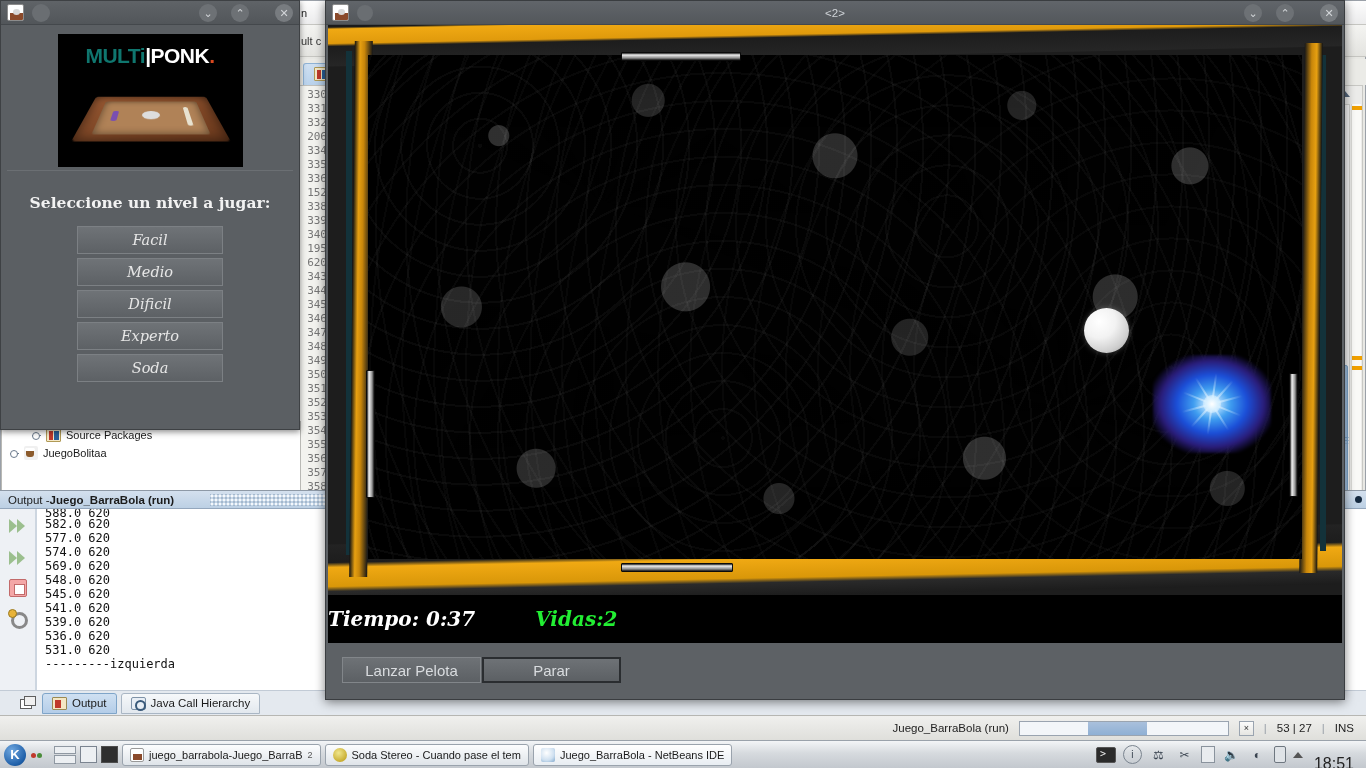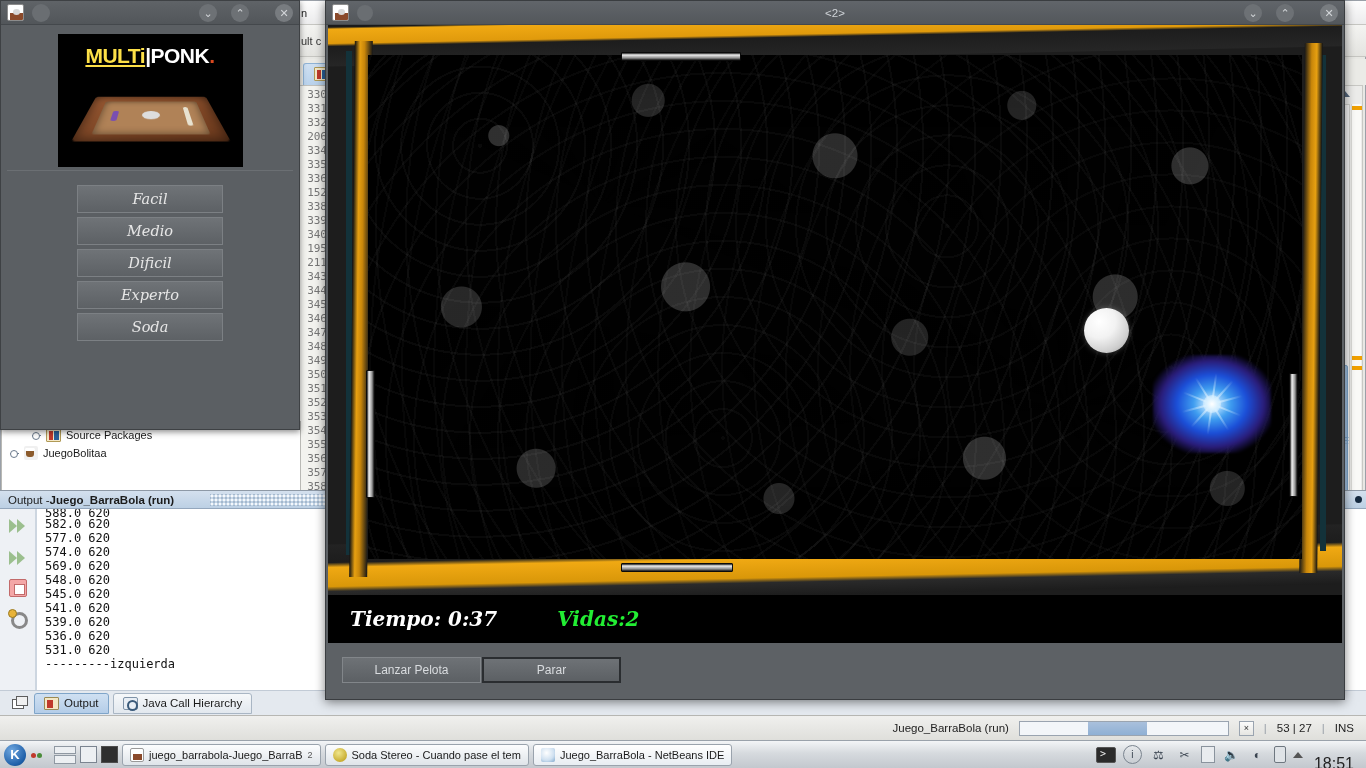--- a/index.html
+++ b/index.html
@@ -139,21 +139,21 @@
     flex: 1; background: #ffffff; overflow: hidden;
     font-family: "DejaVu Sans Mono", monospace; font-size: 12px;
     color: #111; line-height: 14px; padding: 0 0 0 8px;
     border-left: 1px solid #cdd6e0;
   }
   .out-line { white-space: pre; height:14px; }
   .out-line:first-child { height: 8px; overflow:hidden; line-height: 8px; }
   .out-tabs {
     position:absolute; left:0; bottom:0; height:25px; width:100%;
     background:#e4e9ef; border-top:1px solid #c2cbd6;
-    display:flex; align-items:center; padding-left:12px; gap:4px;
+    display:flex; align-items:center; padding-left:20px; gap:4px;
   }
   .out-tab {
     font-size:11.5px; padding:3px 9px; border:1px solid #a9b6c4;
     border-radius:3px 3px 0 0; display:flex; align-items:center; gap:5px;
     background: linear-gradient(#f6f8fa,#e2e8ee); color:#1a1a1a;
   }
   .out-tab.active { background: linear-gradient(#cfe0f2,#b4cde8); border-color:#7fa5c9; }
   .windows-ico { width:16px; height:14px; position:relative; margin-right:2px; }
   .windows-ico::before{content:"";position:absolute;left:0;top:3px;width:10px;height:8px;border:1px solid #5e5e5e;background:#fff;}
   .windows-ico::after{content:"";position:absolute;left:4px;top:0px;width:10px;height:8px;border:1px solid #5e5e5e;background:#f0f0f0;}
@@ -200,21 +200,21 @@
   .ponk-img-panel {
     margin: 6px 6px 0 6px; height: 140px; background:#5b5f63;
     display:flex; align-items:center; justify-content:center;
     border-bottom:1px solid #6b6f73;
   }
   .ponk-logo {
     width:185px; height:133px; background:#000; position:relative; overflow:hidden;
   }
   .logo-text { position:absolute; top:10px; left:0; width:100%; text-align:center;
     font-family:"Liberation Sans", sans-serif; font-weight:bold; font-size:21px; letter-spacing:-.5px; }
-  .logo-multi { color:#fde047;text-decoration:underline; }
+  .logo-multi { color:#0f766e; }
   .logo-bar { color:#fff; }
   .logo-ponk { color:#fff; }
   .logo-dot { color:#d9481f; }
   .logo-box {
     position:absolute; left:28px; top:50px; width:130px; height:62px;
     background: linear-gradient(160deg,#9a5a33,#6d3a1d);
     transform: perspective(120px) rotateX(46deg);
     border-radius: 4px;
     box-shadow: inset 0 0 14px rgba(0,0,0,.6);
   }
@@ -366,35 +366,35 @@
   .ray {
     position:absolute; left:50%; top:50%; width:2px; height:62px;
     background: linear-gradient(rgba(255,255,255,0), rgba(220,240,255,.9), rgba(255,255,255,0));
     transform-origin: 50% 50%;
   }
 
   
   .g-scorebar {
     position:absolute; left:2px; top:594px; right:2px; height:48px;
     background:#000;
-    display:flex; align-items:center; padding-left:22px; gap:60px;
+    display:flex; align-items:center; gap:60px;
   }
   .score-item { font-family:"DejaVu Serif", serif; font-style:italic; font-weight:bold; font-size:20px; }
   #score-tiempo { color:#ffffff; }
   #score-vidas { color:#22ee33; }
 
   .g-controls {
     position:absolute; left:2px; top:642px; right:2px; bottom:2px;
     background:#5d6165; display:flex; align-items:center; padding-left:14px; gap:1px;
   }
   .g-btn {
     width:139px; height:26px;
     background: linear-gradient(#6e7276,#5c6064);
     border:1px solid #82868a; color:#d9dcdf;
-    font-size:12px; display:flex; align-items:center; justify-content:center; cursor:pointer;
+    font-size:15px; display:flex; align-items:center; justify-content:center; cursor:pointer;
   }
   .g-btn.focused { border:2px solid #2a2d30; }
 
   
   #taskbar {
     position:absolute; left:0; bottom:0; width:1366px; height:28px;
     background: linear-gradient(#f3f5f7,#d6dade 45%,#c3c8ce);
     border-top:1px solid #9aa2ab;
     display:flex; align-items:center; gap:4px; padding:0 4px;
   }
@@ -463,21 +463,21 @@
           <div>332</div>
           <div>206</div>
           <div>334</div>
           <div>335</div>
           <div>336</div>
           <div>152</div>
           <div>338</div>
           <div>339</div>
           <div>340</div>
           <div>195</div>
-          <div>211</div>
+          <div>620</div>
           <div>343</div>
           <div>344</div>
           <div>345</div>
           <div>346</div>
           <div>347</div>
           <div>348</div>
           <div>349</div>
           <div>350</div>
           <div>351</div>
           <div>352</div>
@@ -597,20 +597,21 @@
         <div class="logo-box">
           <div class="logo-box-inner">
             <div class="logo-pad1"></div>
             <div class="logo-pad2"></div>
             <div class="logo-puck"></div>
           </div>
         </div>
       </div>
     </div>
 
+    <div class="ponk-prompt">Seleccione un nivel a jugar:</div>
 
     <div class="ponk-buttons">
       <div class="ponk-btn">Facil</div>
       <div class="ponk-btn">Medio</div>
       <div class="ponk-btn">Dificil</div>
       <div class="ponk-btn">Experto</div>
       <div class="ponk-btn">Soda</div>
     </div>
   </div>
 

